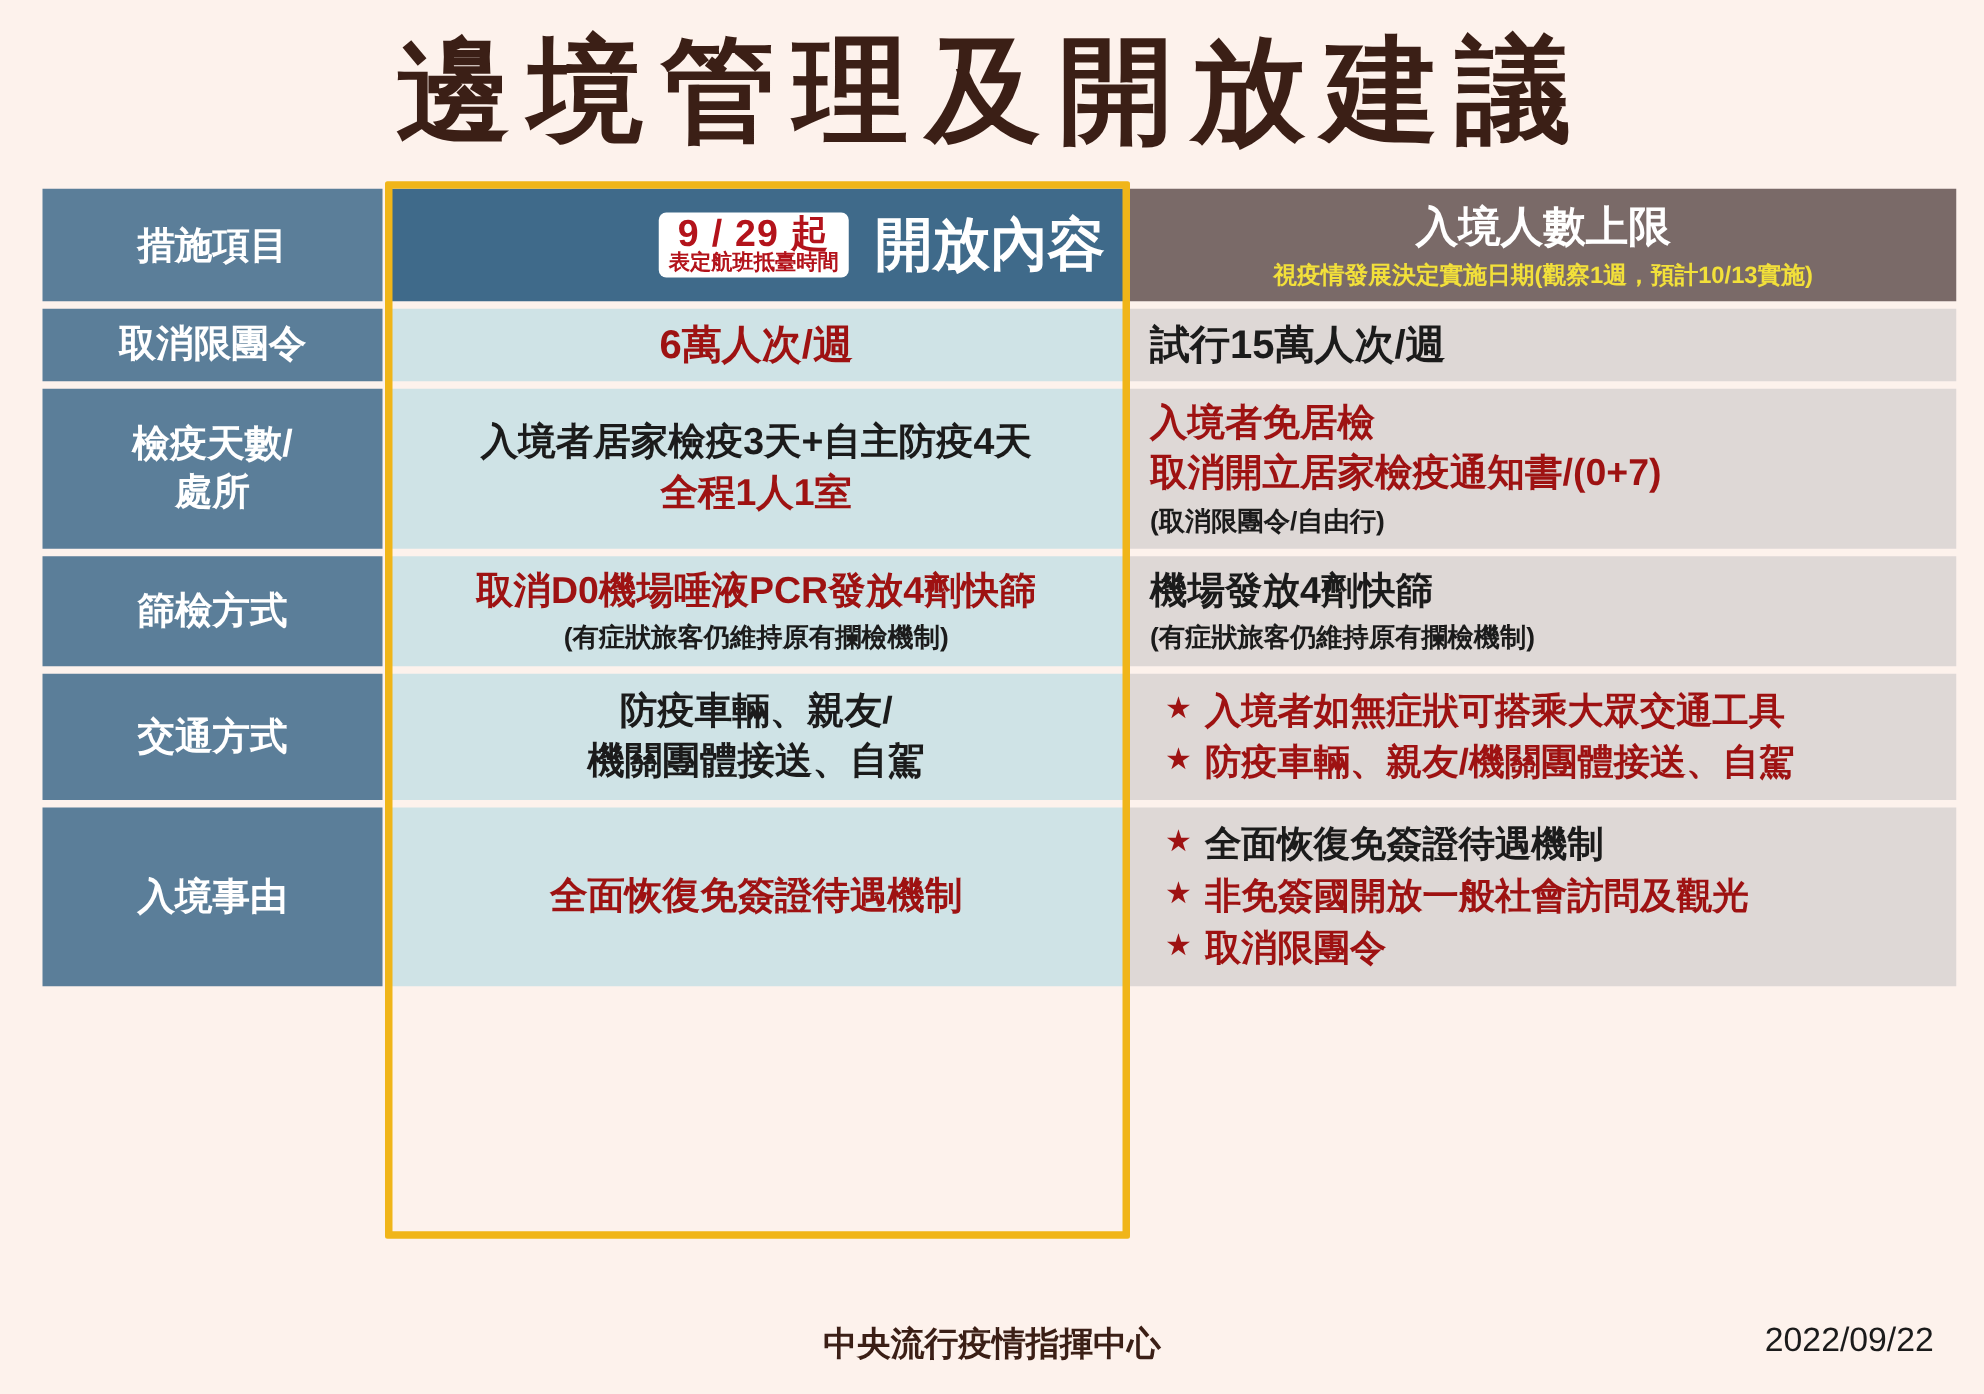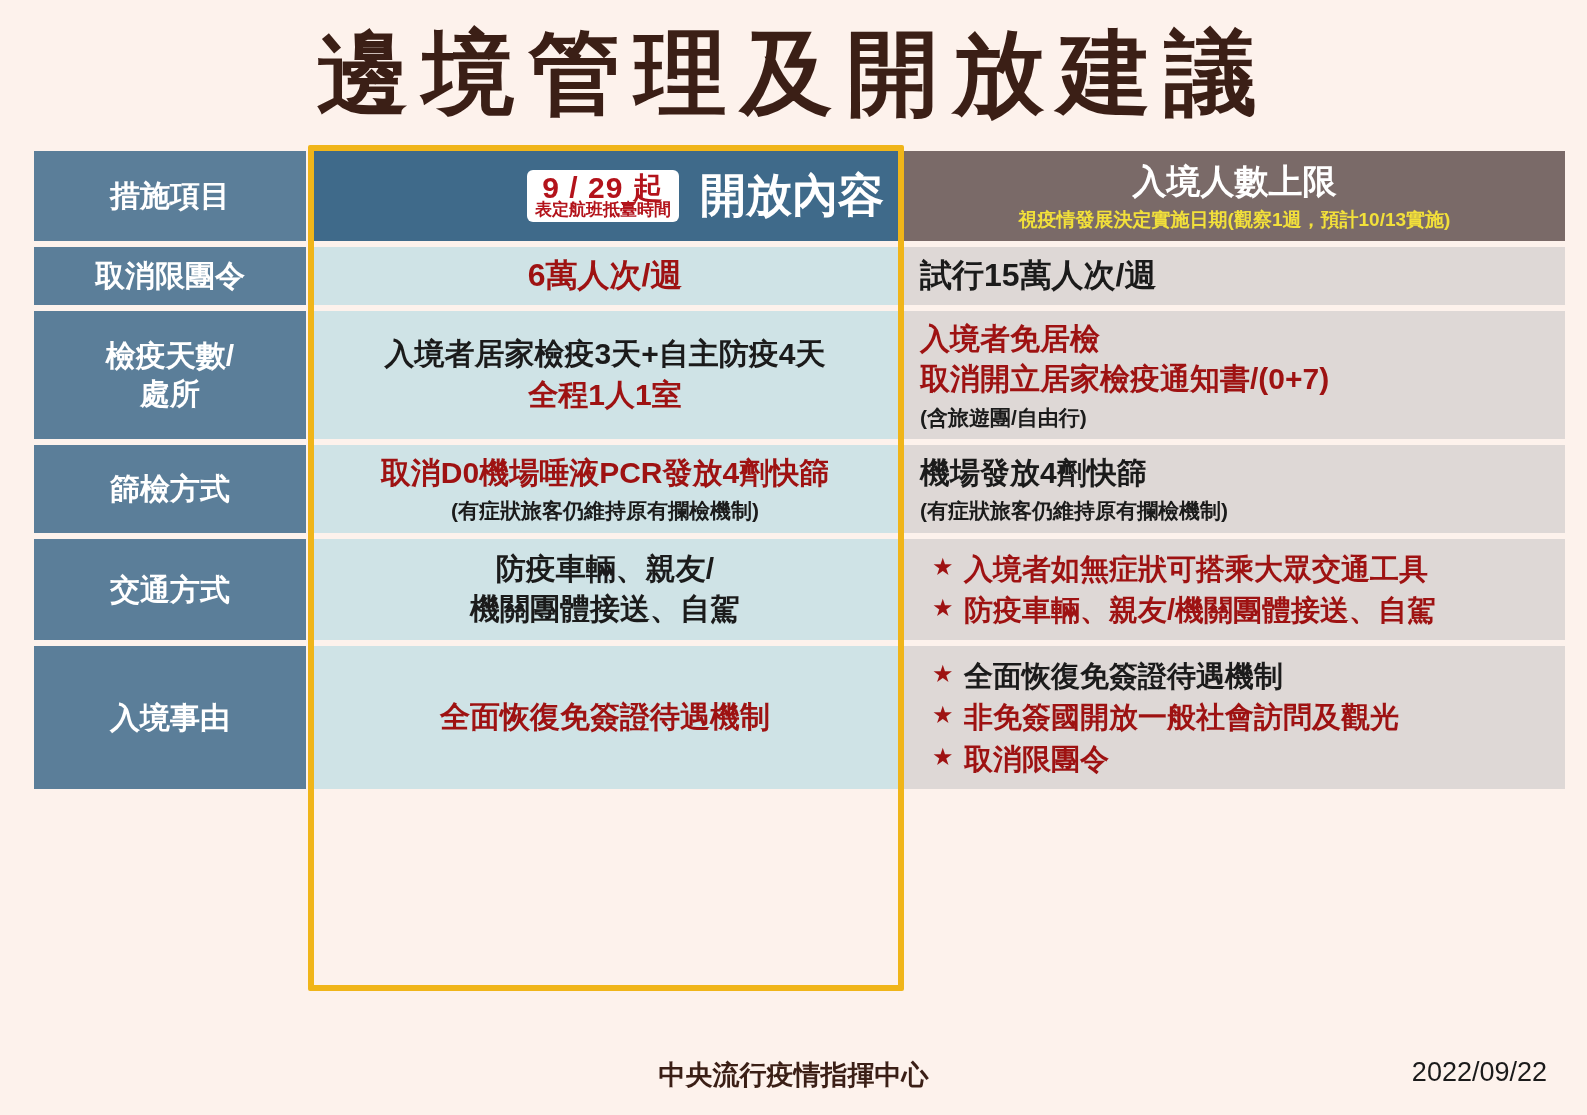--- a/index.html
+++ b/index.html
@@ -272,21 +272,21 @@
             <span>檢疫天數/</span><br>
             <span>處所</span>
           </td>
           <td class="now">
             <span class="big2 dark">入境者居家檢疫3天+自主防疫4天</span>
             <span class="big2 red">全程1人1室</span>
           </td>
           <td class="fut center">
             <span class="big2 red">入境者免居檢</span>
             <span class="big2 red">取消開立居家檢疫通知書/(0+7)</span>
-            <span class="small dark">(含旅遊團/自由行)</span>
+            <span class="small dark">(取消限團令/自由行)</span>
           </td>
         </tr>
 
         <tr>
           <td class="lbl">篩檢方式</td>
           <td class="now">
             <span class="big2 red">取消D0機場唾液PCR發放4劑快篩</span>
             <span class="small dark">(有症狀旅客仍維持原有攔檢機制)</span>
           </td>
           <td class="fut center">

